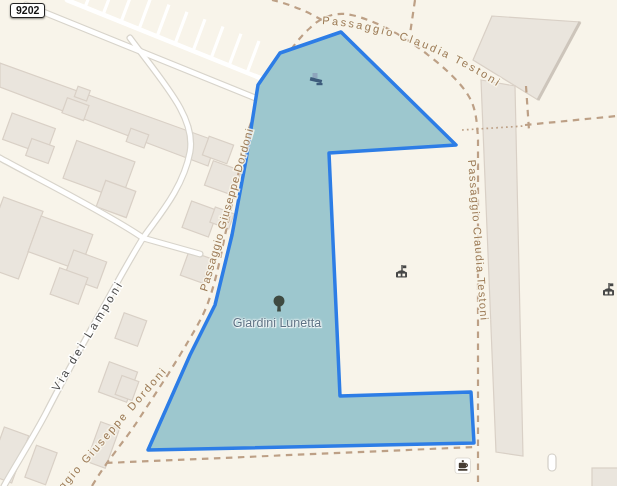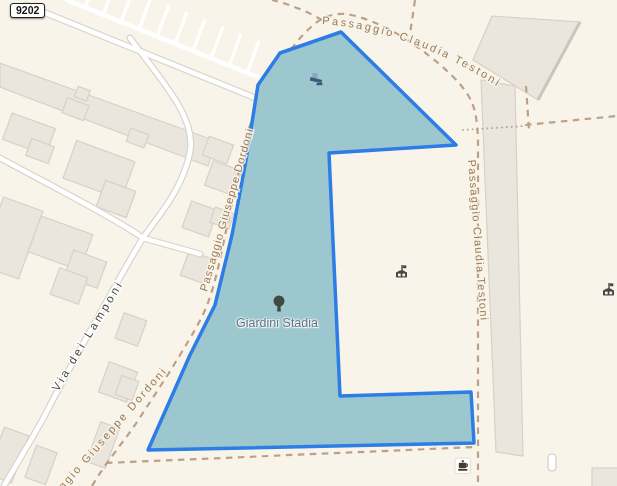--- a/index.html
+++ b/index.html
@@ -167,16 +167,16 @@
       </text>
       <text class="streetlabel ls30">
         <textPath href="#p-lamponi">Via dei Lamponi</textPath>
       </text>
     </g>
   </svg>
 
   <div class="route-badge">9202</div>
 
   <div class="park-label">
-    <div>Giardini Stadia</div>
+    <div>Giardini Lunetta</div>
   </div>
 
 </div>
 
 </body></html>

